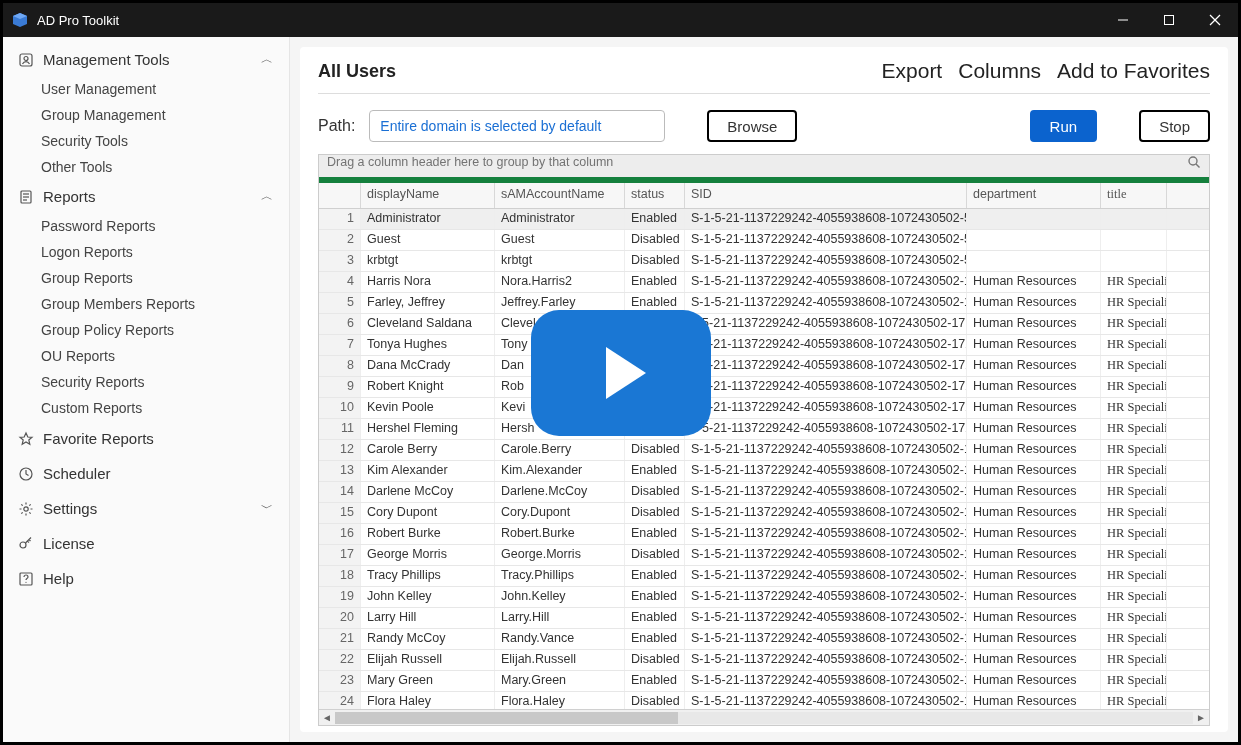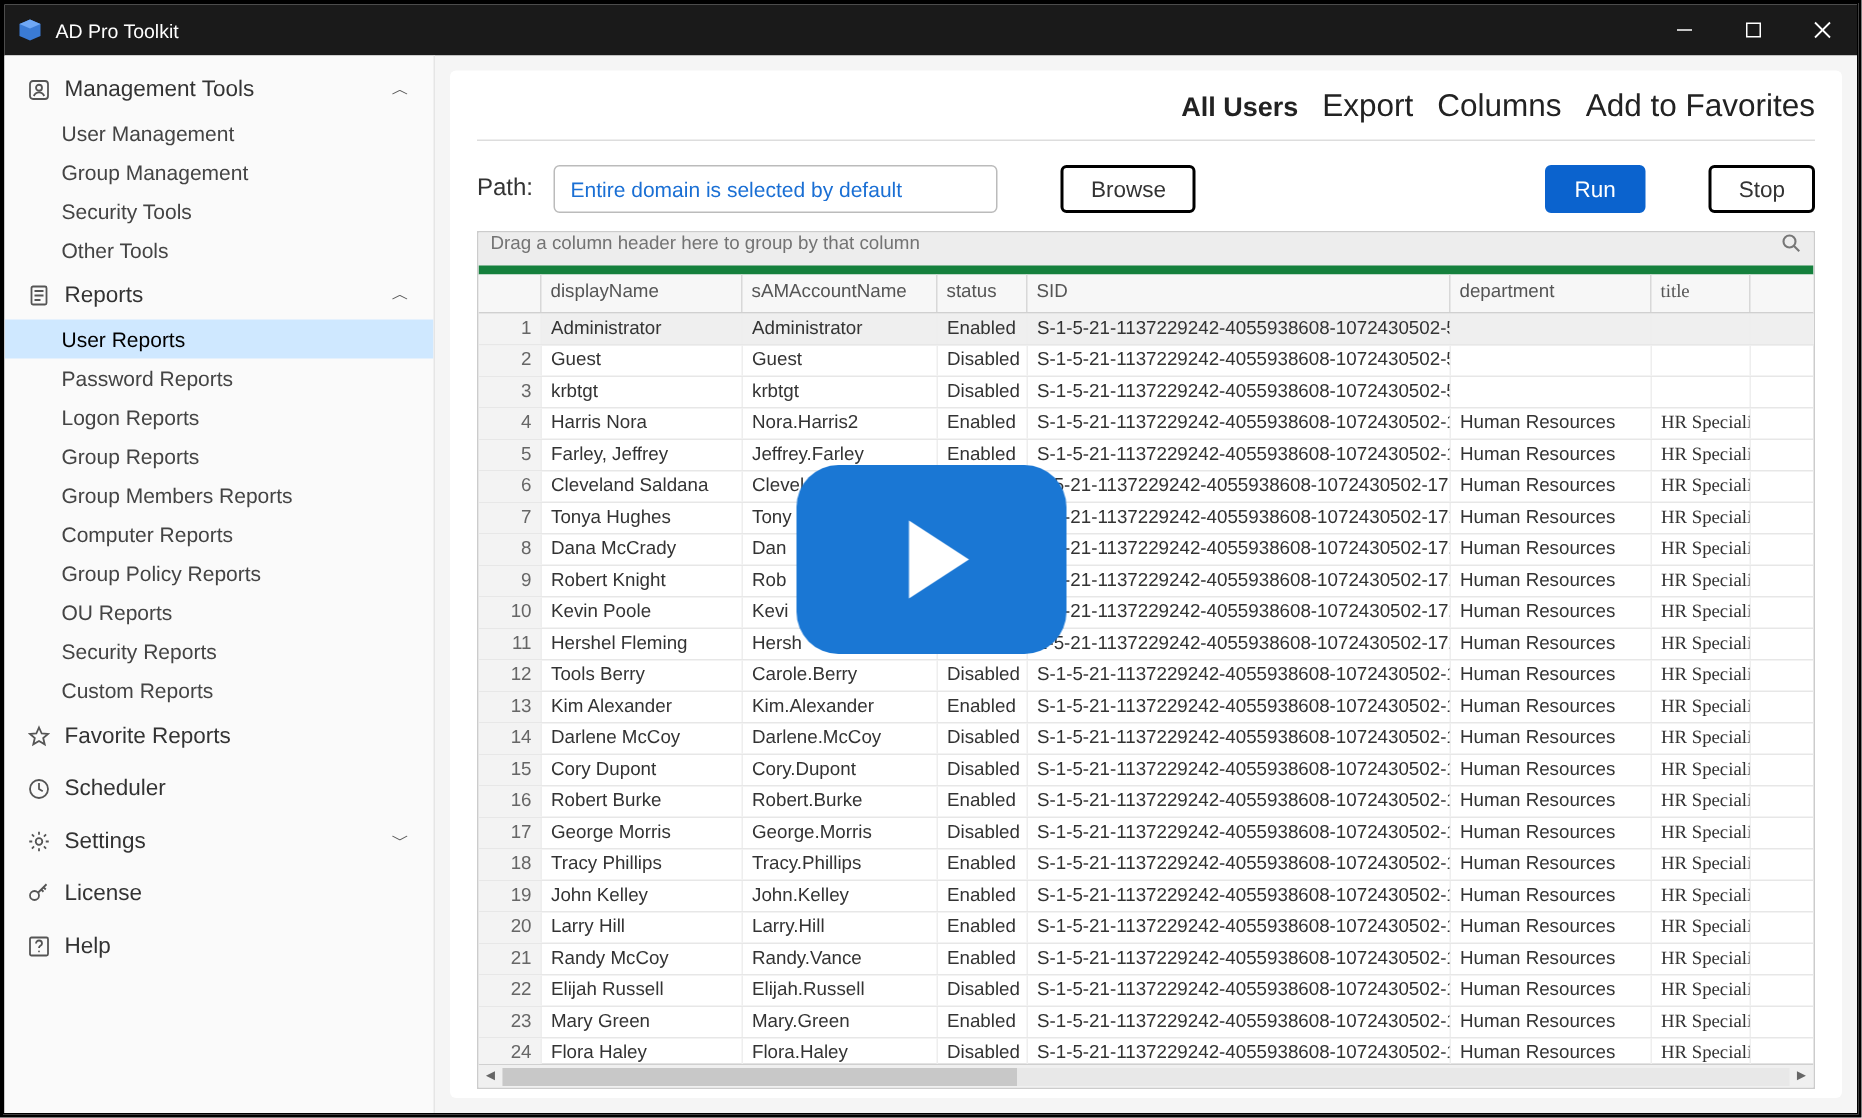--- a/index.html
+++ b/index.html
@@ -115,21 +115,20 @@
   display: flex;
   align-items: center;
   border-bottom: 1px solid #ddd;
   padding-bottom: 10px;
 }
 .main-header h1 {
   font-size: 18px;
   font-weight: 700;
   color: #222;
   flex: 1;
-  text-align: right;
 }
 .hlink {
   margin-left: 16px;
   font-size: 21px;
   color: #222;
   cursor: pointer;
 }
 .path-row {
   display: flex;
   align-items: center;
@@ -315,26 +314,24 @@
               <rect x="3" y="2" width="10" height="12" rx="1"></rect>
               <line x1="5" y1="5" x2="11" y2="5"></line>
               <line x1="5" y1="8" x2="11" y2="8"></line>
               <line x1="5" y1="11" x2="9" y2="11"></line>
             </svg>
         </span>
         <span class="label">Reports</span>
         <span class="chev">︿</span>
       </div>
       <div id="report-items">
-          <div class="side-item active">User Reports</div>
           <div class="side-item">Password Reports</div>
           <div class="side-item">Logon Reports</div>
           <div class="side-item">Group Reports</div>
           <div class="side-item">Group Members Reports</div>
-          <div class="side-item">Computer Reports</div>
           <div class="side-item">Group Policy Reports</div>
           <div class="side-item">OU Reports</div>
           <div class="side-item">Security Reports</div>
           <div class="side-item">Custom Reports</div>
         </div>
 
       <div class="side-single">
         <span class="icon">
           <svg width="16" height="16" viewBox="0 0 16 16" fill="none" stroke="#555" stroke-width="1.2">
               <polygon points="8,2 9.8,6 14,6.3 10.8,9 11.8,13.2 8,11 4.2,13.2 5.2,9 2,6.3 6.2,6"></polygon>
@@ -513,21 +510,21 @@
               <div class="cell col-num">11</div>
               <div class="cell col-dn">Hershel Fleming</div>
               <div class="cell col-sam">Hersh</div>
               <div class="cell col-st"></div>
               <div class="cell col-sid">1-5-21-1137229242-4055938608-1072430502-1725</div>
               <div class="cell col-dep">Human Resources</div>
               <div class="cell col-ttl">HR Specialist</div>
             </div>
             <div class="row">
               <div class="cell col-num">12</div>
-              <div class="cell col-dn">Tools Berry</div>
+              <div class="cell col-dn">Carole Berry</div>
               <div class="cell col-sam">Carole.Berry</div>
               <div class="cell col-st">Disabled</div>
               <div class="cell col-sid">S-1-5-21-1137229242-4055938608-1072430502-1726</div>
               <div class="cell col-dep">Human Resources</div>
               <div class="cell col-ttl">HR Specialist</div>
             </div>
             <div class="row">
               <div class="cell col-num">13</div>
               <div class="cell col-dn">Kim Alexander</div>
               <div class="cell col-sam">Kim.Alexander</div>

